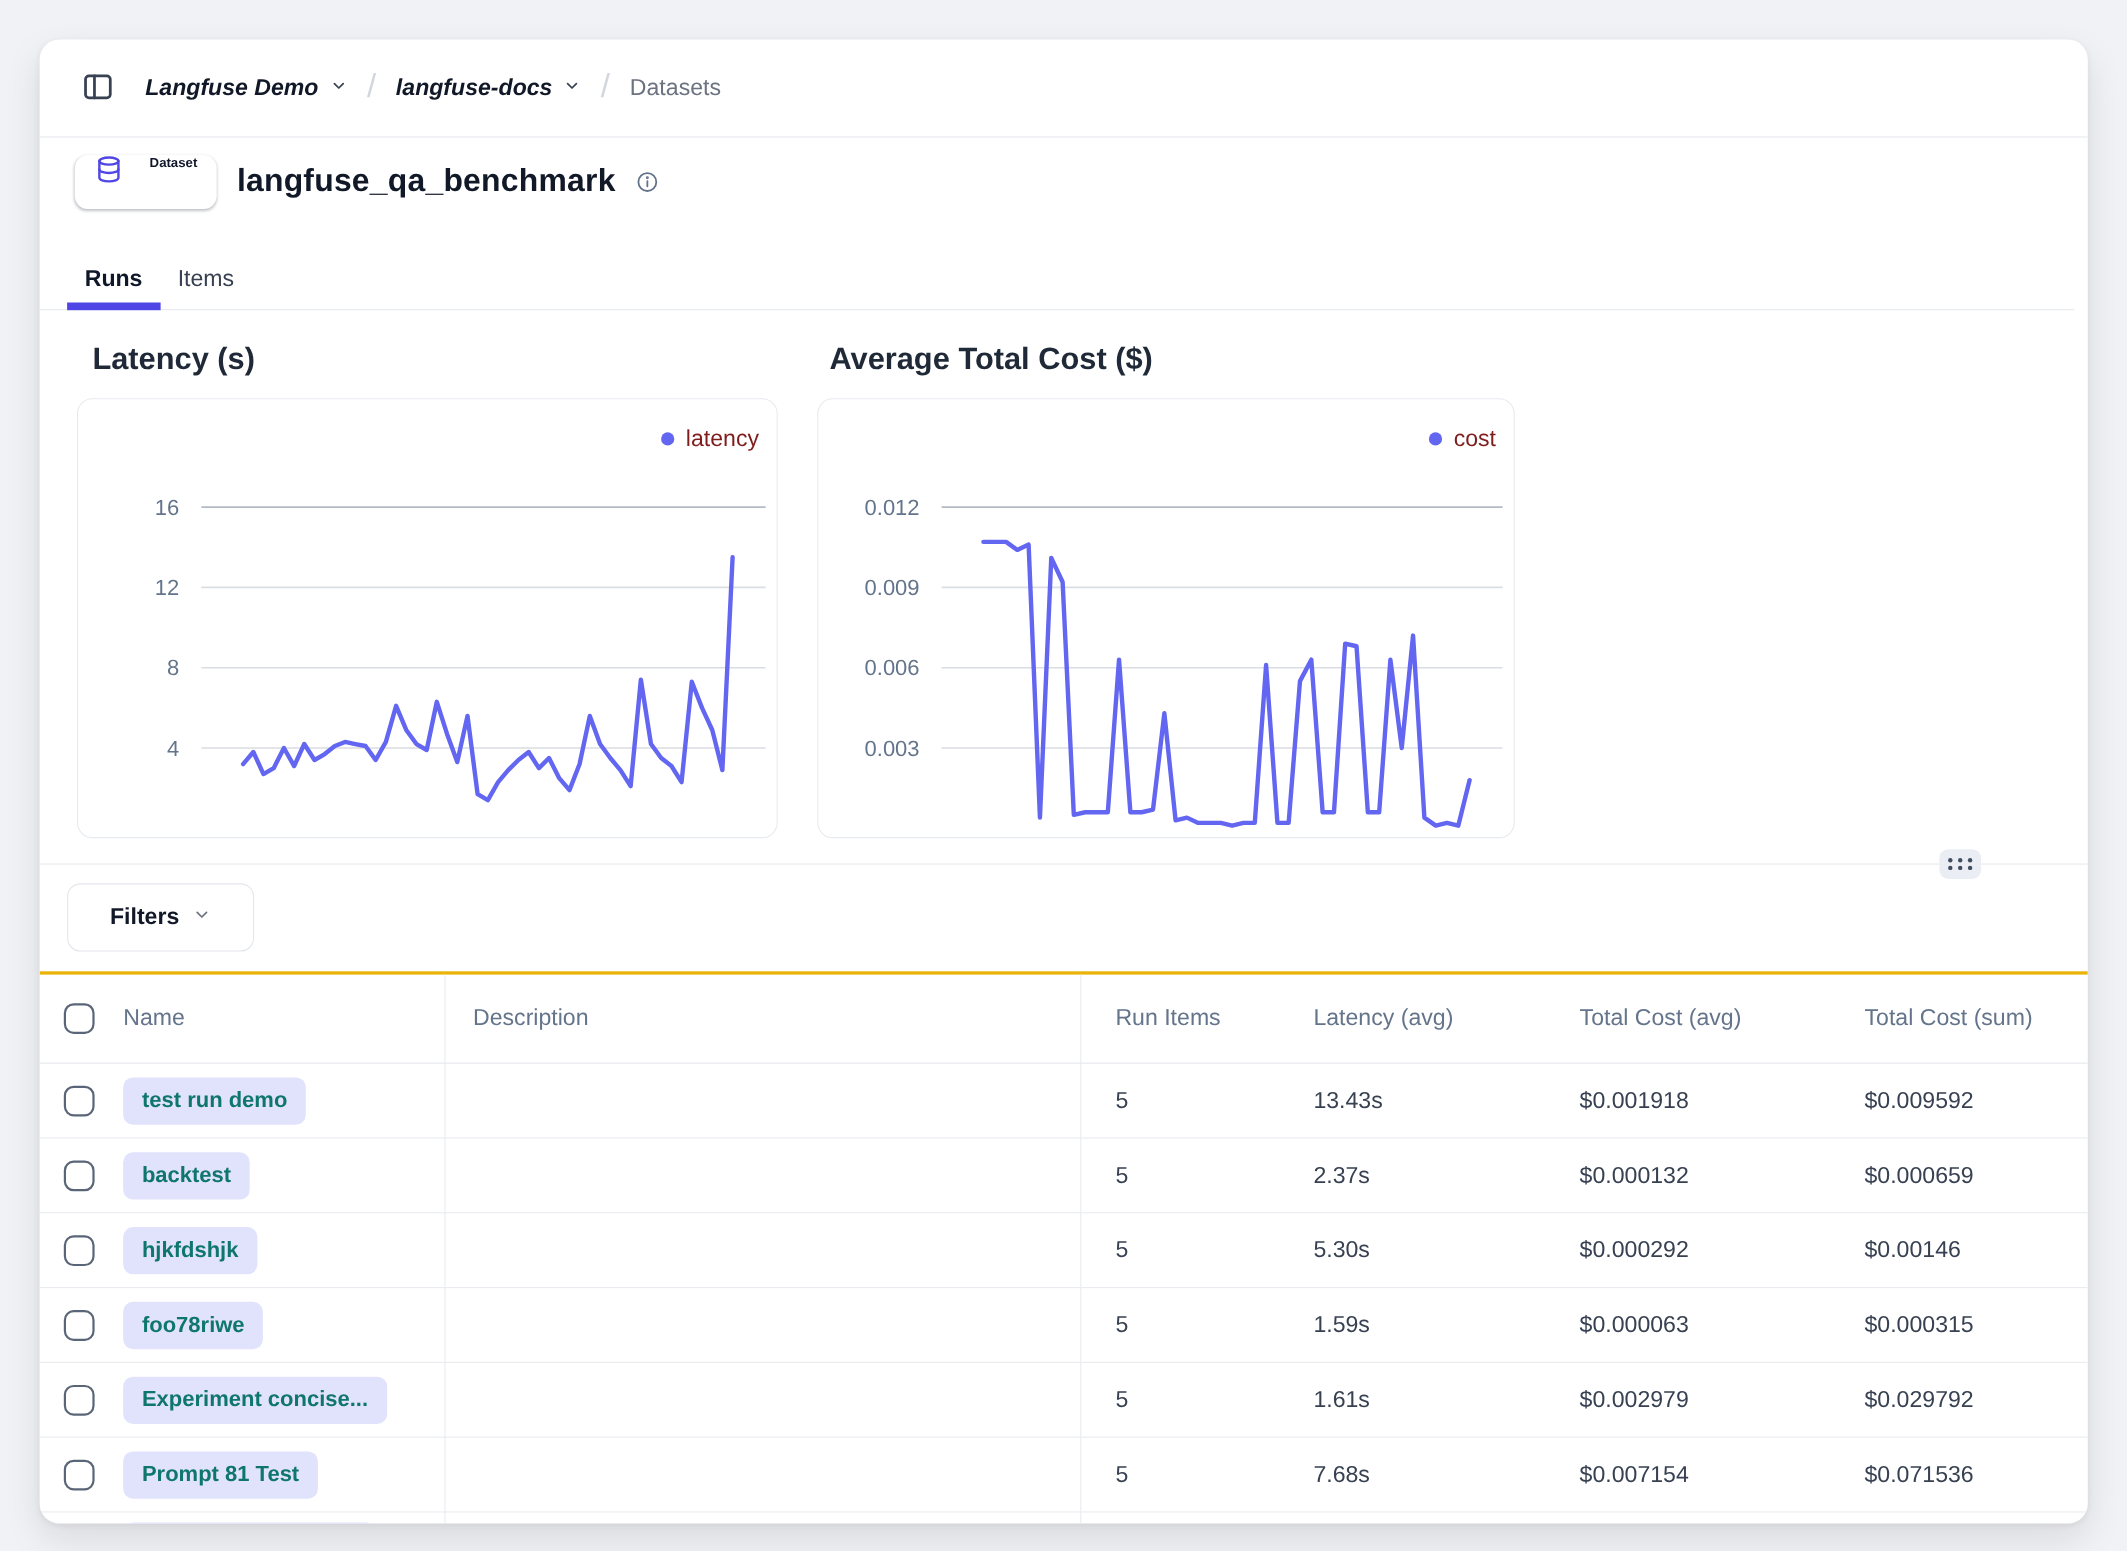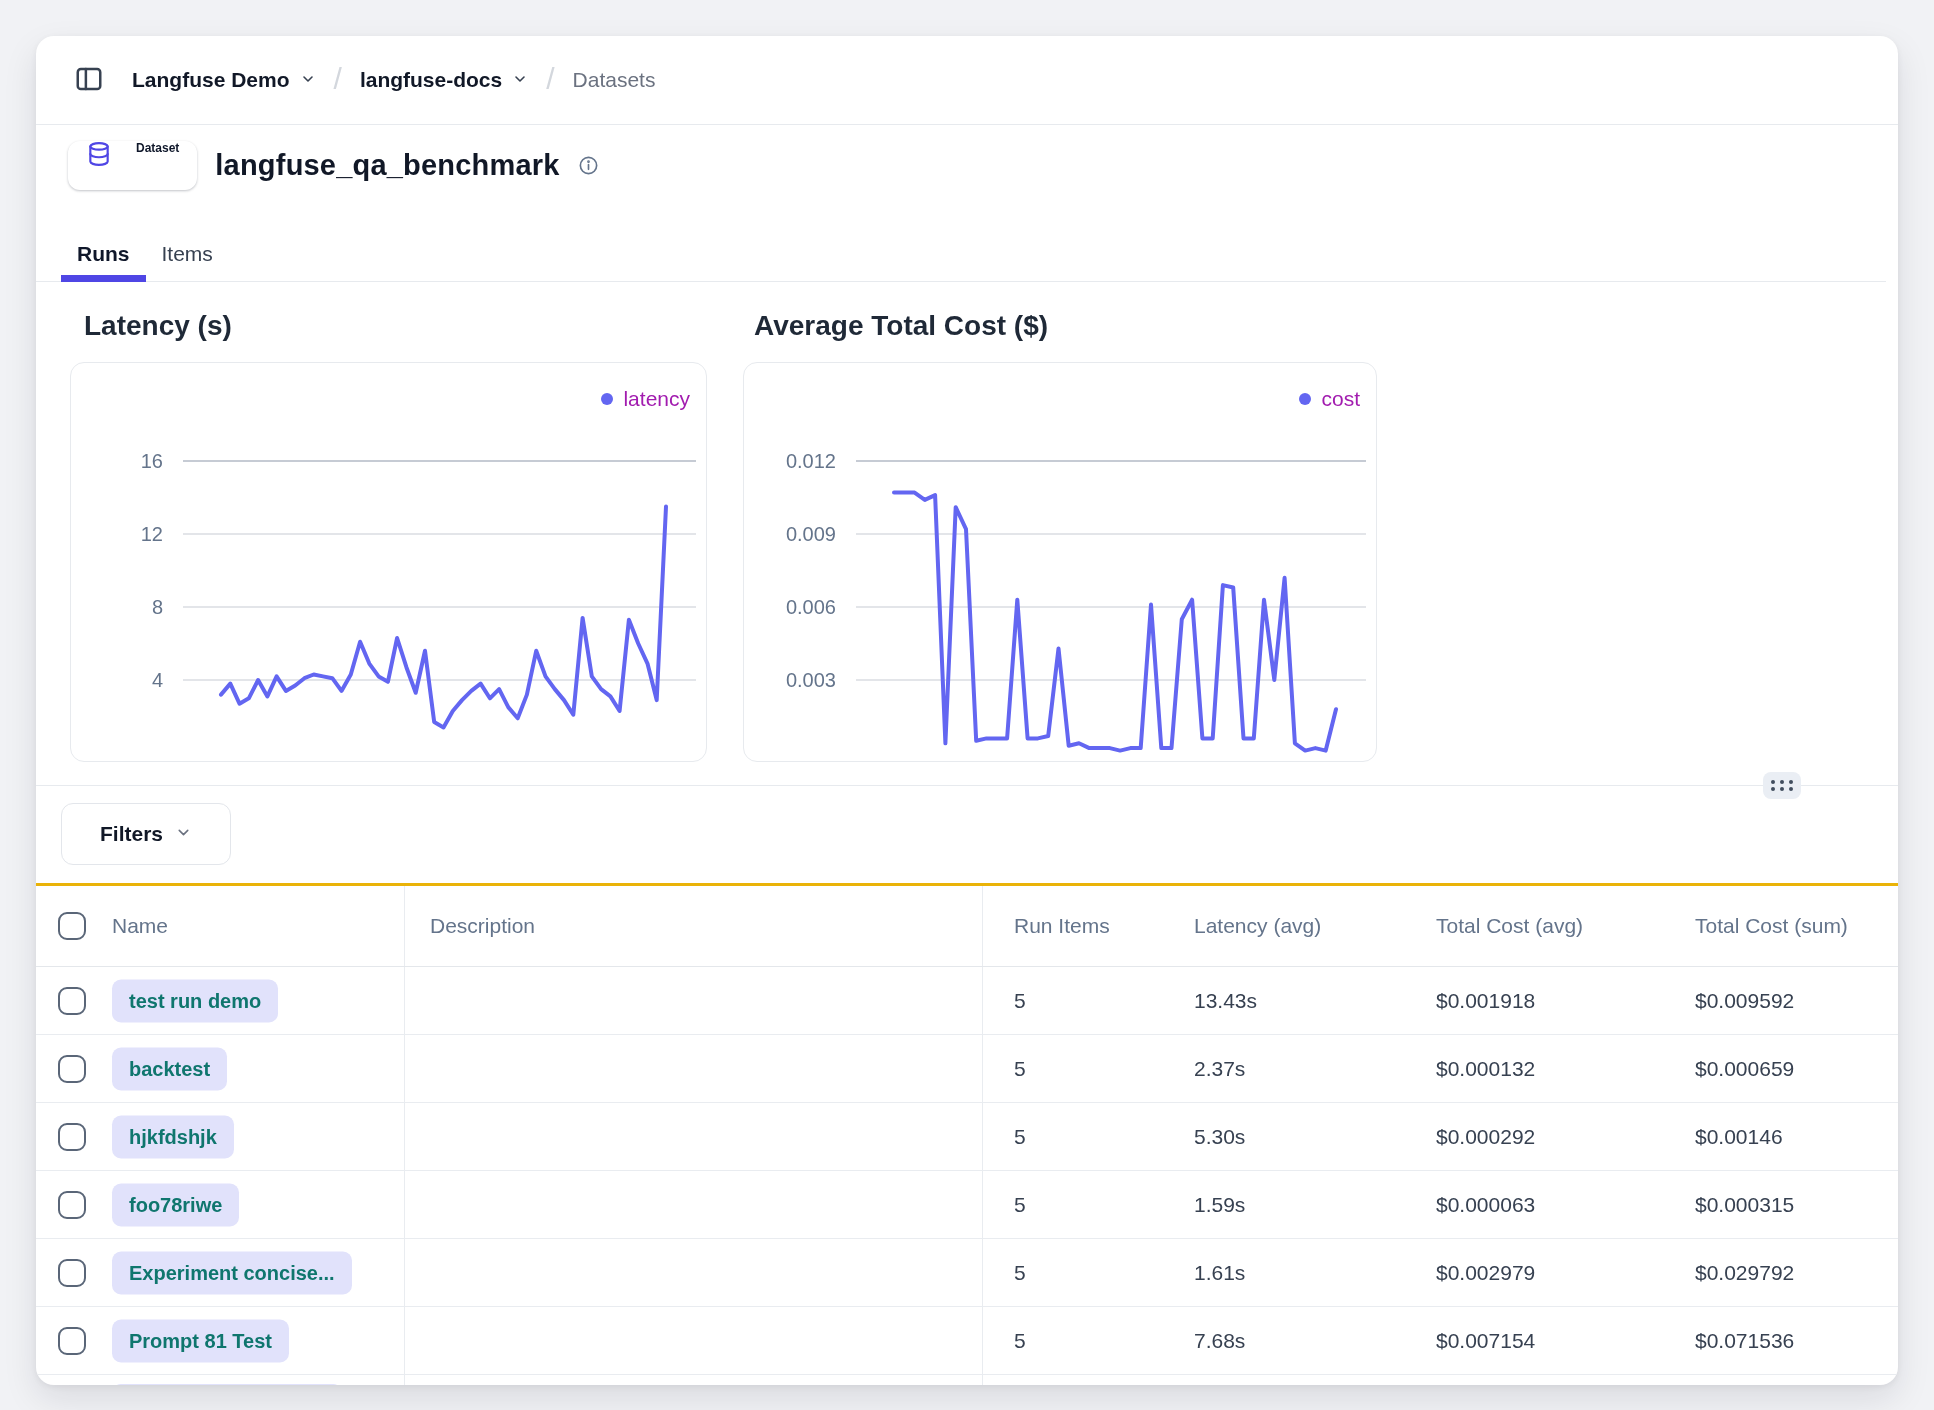--- a/index.html
+++ b/index.html
@@ -5,21 +5,21 @@
   html,body{margin:0;padding:0;overflow:hidden;}
   body{width:1934px;height:1410px;background:#f1f2f5;font-family:"Liberation Sans",sans-serif;position:relative;}
   .card{position:absolute;left:36px;top:36px;width:1862px;height:1349px;background:#fff;border-radius:18px;
         box-shadow:0 2px 6px rgba(15,23,42,.06),0 14px 34px rgba(15,23,42,.10);overflow:hidden;}
   
   .topbar{position:absolute;top:0;left:0;right:0;height:89px;border-bottom:1px solid #e7eaee;
           display:flex;align-items:center;padding-left:38px;box-sizing:border-box;gap:28px;}
   .icon-btn{background:none;border:none;padding:0;display:flex;align-items:center;cursor:pointer;}
   .breadcrumb{display:flex;align-items:center;gap:18px;}
   .crumb{display:flex;align-items:center;gap:10px;background:none;border:none;padding:0;cursor:pointer;
-         font-family:inherit;font-size:21px;font-weight:600;color:#111827;}
+         font-family:inherit;font-size:21px;font-weight:600;color:#111827;font-style:italic;}
   .crumb-muted{font-size:21px;font-weight:400;color:#6b7280;cursor:pointer;}
   .slash{font-size:30px;font-weight:300;color:#d3d7dd;transform:translateY(-1px);}
   
   .title-row{position:absolute;left:32px;top:103px;height:52px;display:flex;align-items:center;gap:18px;}
   .dataset-pill{display:inline-flex;align-items:flex-start;gap:24px;height:49px;padding:0 18px;background:#fff;
                 border-radius:12px;box-shadow:0 1px 3px rgba(15,23,42,.16),0 1px 2px rgba(15,23,42,.10);
                 font-size:12px;font-weight:700;color:#0f172a;}
   .page-title{font-size:29px;font-weight:700;color:#111827;margin:0;letter-spacing:.2px;}
   
   .tabs{position:absolute;top:191px;left:0;right:12px;height:54px;border-bottom:1px solid #e7eaee;
@@ -31,21 +31,21 @@
   
   .chart-title{position:absolute;font-size:28px;font-weight:600;color:#1f2937;margin:12px;}
   #ct1{left:36px;top:262px;}
   #ct2{left:706px;top:262px;}
   .chart-card{position:absolute;top:326px;height:400px;background:#fff;border:1.5px solid #e7eaee;
               border-radius:14px;box-sizing:border-box;}
   #cc1{left:34px;width:637px;}
   #cc2{left:707px;width:634px;}
   .chart-card svg{position:absolute;left:0;top:0;}
   .legend{position:absolute;top:24px;right:16px;display:flex;align-items:center;gap:10px;
-          font-size:21px;font-weight:500;color:#a21caf;}
+          font-size:21px;font-weight:500;color:#7f1d1d;}
   .legend .dot{width:12px;height:12px;border-radius:50%;background:#6366f1;}
   
   .split{position:absolute;top:749px;left:0;right:0;height:1px;background:#e7eaee;}
   .grip{position:absolute;top:736px;left:1727px;width:38px;height:27px;background:#eaeef4;border-radius:8px;
         display:grid;grid-template-columns:repeat(3,4px);gap:3px 5px;place-content:center;cursor:grab;}
   .grip i{width:4px;height:4px;border-radius:50%;background:#414d5e;display:block;}
   
   .filters-btn{position:absolute;left:25px;top:767px;width:170px;height:62px;background:#fff;cursor:pointer;
                border:1.5px solid #e3e6eb;border-radius:12px;display:flex;align-items:center;justify-content:center;
                gap:12px;font-family:inherit;font-size:21px;font-weight:600;color:#111827;}

